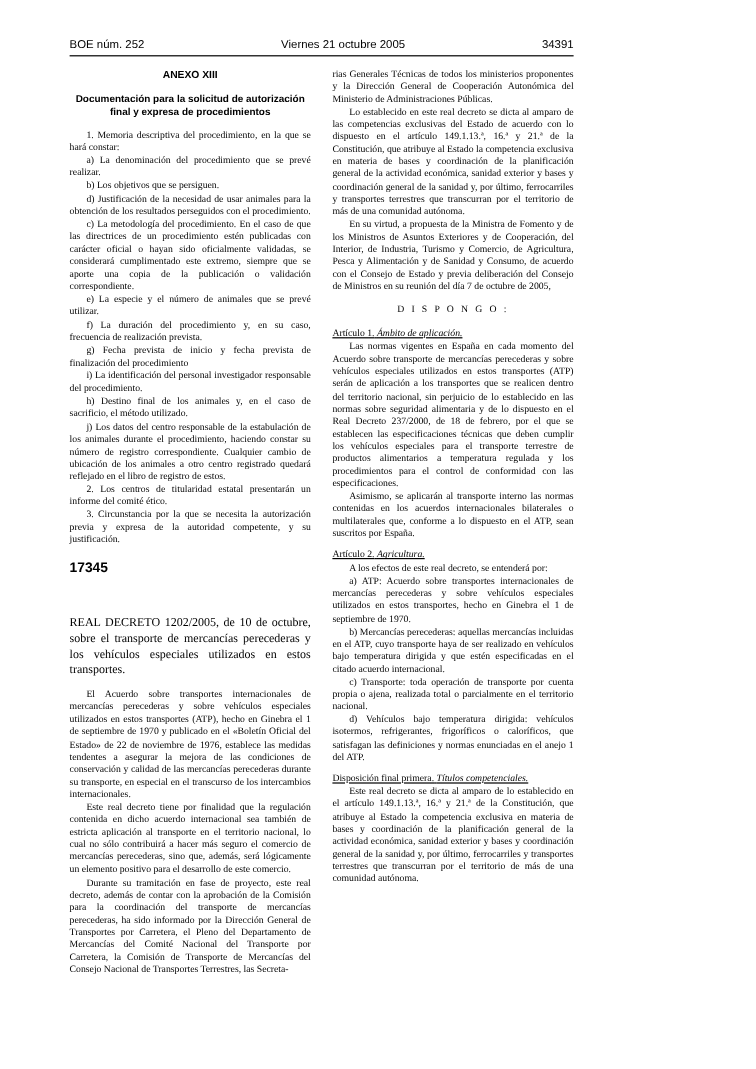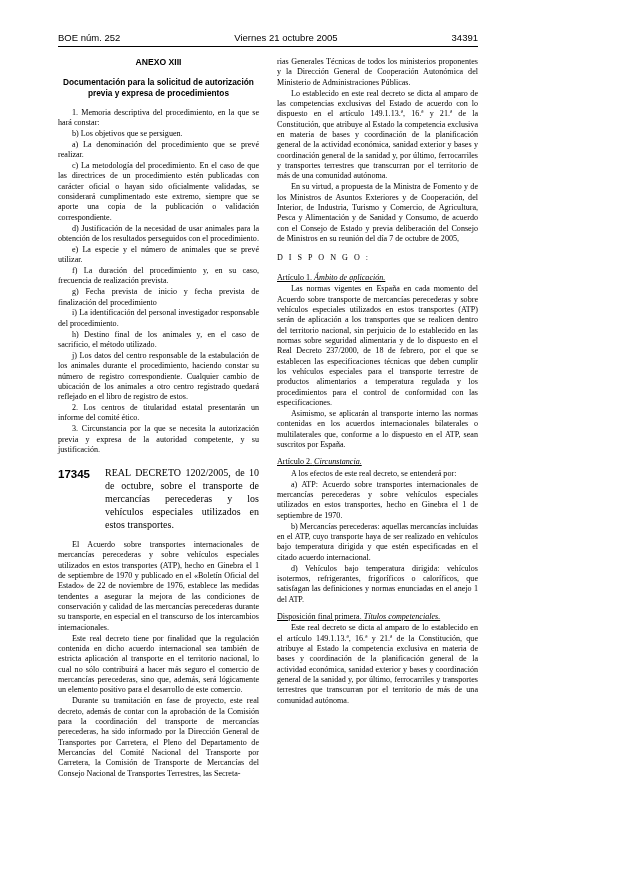--- a/index.html
+++ b/index.html
@@ -65,38 +65,39 @@
   .anexo-sub {
     text-align: center;
     font-weight: bold;
     font-size: 8.3px;
     font-family: "Liberation Sans", sans-serif;
     margin: 0 0 9px 0;
     text-indent: 0;
     line-height: 1.3;
   }
   .dispongo {
-    text-align: left;
+    text-align: center;
     letter-spacing: 2px;
     font-size: 8.1px;
     margin: 9px 0 9px 0;
     text-indent: 0;
   }
   .art-head {
     text-indent: 0;
     margin-top: 7px;
     margin-bottom: 1px;
     text-decoration: underline;
   }
   .art-head .art-label { font-style: normal; }
   .art-head .art-title { font-style: italic; }
   .norma-block {
     display: flex;
     margin-top: 12px;
     margin-bottom: 8px;
+    flex-direction: column;
   }
   .norma-num {
     font-family: "Liberation Sans", sans-serif;
     font-weight: bold;
     font-size: 11.5px;
     width: 47px;
     flex: 0 0 47px;
     line-height: 1.25;
   }
   .norma-text {
@@ -117,27 +118,27 @@
     <div class="h-center">Viernes 21 octubre 2005</div>
     <div class="h-right">34391</div>
   </div>
   <hr class="rule">
 
   <div class="columns">
 
     <div class="col">
 
       <div class="anexo-title">ANEXO XIII</div>
-      <div class="anexo-sub">Documentación para la solicitud de autorización previa y expresa de procedimientos</div>
+      <div class="anexo-sub">Documentación para la solicitud de autorización final y expresa de procedimientos</div>
 
       <p>1. Memoria descriptiva del procedimiento, en la que se hará constar:</p>
+      <p>a) La denominación del procedimiento que se prevé realizar.</p>
       <p>b) Los objetivos que se persiguen.</p>
-      <p>a) La denominación del procedimiento que se prevé realizar.</p>
+      <p>d) Justificación de la necesidad de usar animales para la obtención de los resultados perseguidos con el procedimiento.</p>
       <p>c) La metodología del procedimiento. En el caso de que las directrices de un procedimiento estén publicadas con carácter oficial o hayan sido oficialmente validadas, se considerará cumplimentado este extremo, siempre que se aporte una copia de la publicación o validación correspondiente.</p>
-      <p>d) Justificación de la necesidad de usar animales para la obtención de los resultados perseguidos con el procedimiento.</p>
       <p>e) La especie y el número de animales que se prevé utilizar.</p>
       <p>f) La duración del procedimiento y, en su caso, frecuencia de realización prevista.</p>
       <p>g) Fecha prevista de inicio y fecha prevista de finalización del procedimiento</p>
       <p>i) La identificación del personal investigador responsable del procedimiento.</p>
       <p>h) Destino final de los animales y, en el caso de sacrificio, el método utilizado.</p>
       <p>j) Los datos del centro responsable de la estabulación de los animales durante el procedimiento, haciendo constar su número de registro correspondiente. Cualquier cambio de ubicación de los animales a otro centro registrado quedará reflejado en el libro de registro de estos.</p>
       <p>2. Los centros de titularidad estatal presentarán un informe del comité ético.</p>
       <p>3. Circunstancia por la que se necesita la autorización previa y expresa de la autoridad competente, y su justificación.</p>
       <p></p>
 
@@ -164,25 +165,26 @@
 
       <p class="art-head">
         <span class="art-label">Artículo 1.</span>
         <span class="art-title">Ámbito de aplicación.</span>
       </p>
       <p>Las normas vigentes en España en cada momento del Acuerdo sobre transporte de mercancías perecederas y sobre vehículos especiales utilizados en estos transportes (ATP) serán de aplicación a los transportes que se realicen dentro del territorio nacional, sin perjuicio de lo establecido en las normas sobre seguridad alimentaria y de lo dispuesto en el Real Decreto 237/2000, de 18 de febrero, por el que se establecen las especificaciones técnicas que deben cumplir los vehículos especiales para el transporte terrestre de productos alimentarios a temperatura regulada y los procedimientos para el control de conformidad con las especificaciones.</p>
       <p>Asimismo, se aplicarán al transporte interno las normas contenidas en los acuerdos internacionales bilaterales o multilaterales que, conforme a lo dispuesto en el ATP, sean suscritos por España.</p>
 
       <p class="art-head">
         <span class="art-label">Artículo 2.</span>
-        <span class="art-title">Circunstancia.</span>
+        <span class="art-title">Agricultura.</span>
       </p>
       <p>A los efectos de este real decreto, se entenderá por:</p>
       <p>a) ATP: Acuerdo sobre transportes internacionales de mercancías perecederas y sobre vehículos especiales utilizados en estos transportes, hecho en Ginebra el 1 de septiembre de 1970.</p>
       <p>b) Mercancías perecederas: aquellas mercancías incluidas en el ATP, cuyo transporte haya de ser realizado en vehículos bajo temperatura dirigida y que estén especificadas en el citado acuerdo internacional.</p>
+      <p>c) Transporte: toda operación de transporte por cuenta propia o ajena, realizada total o parcialmente en el territorio nacional.</p>
       <p>d) Vehículos bajo temperatura dirigida: vehículos isotermos, refrigerantes, frigoríficos o caloríficos, que satisfagan las definiciones y normas enunciadas en el anejo 1 del ATP.</p>
 
       <p class="art-head">
         <span class="art-label">Disposición final primera.</span>
         <span class="art-title">Títulos competenciales.</span>
       </p>
       <p>Este real decreto se dicta al amparo de lo establecido en el artículo 149.1.13.ª, 16.ª y 21.ª de la Constitución, que atribuye al Estado la competencia exclusiva en materia de bases y coordinación de la planificación general de la actividad económica, sanidad exterior y bases y coordinación general de la sanidad y, por último, ferrocarriles y transportes terrestres que transcurran por el territorio de más de una comunidad autónoma.</p>
 
     </div>
 

